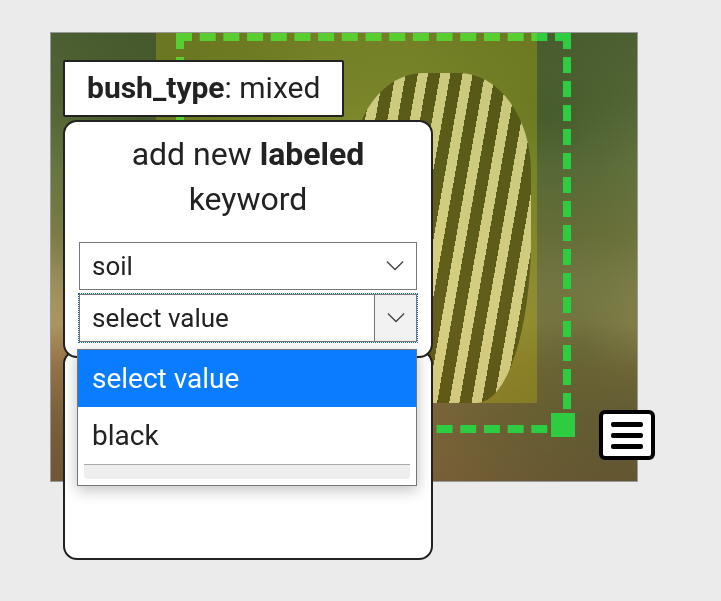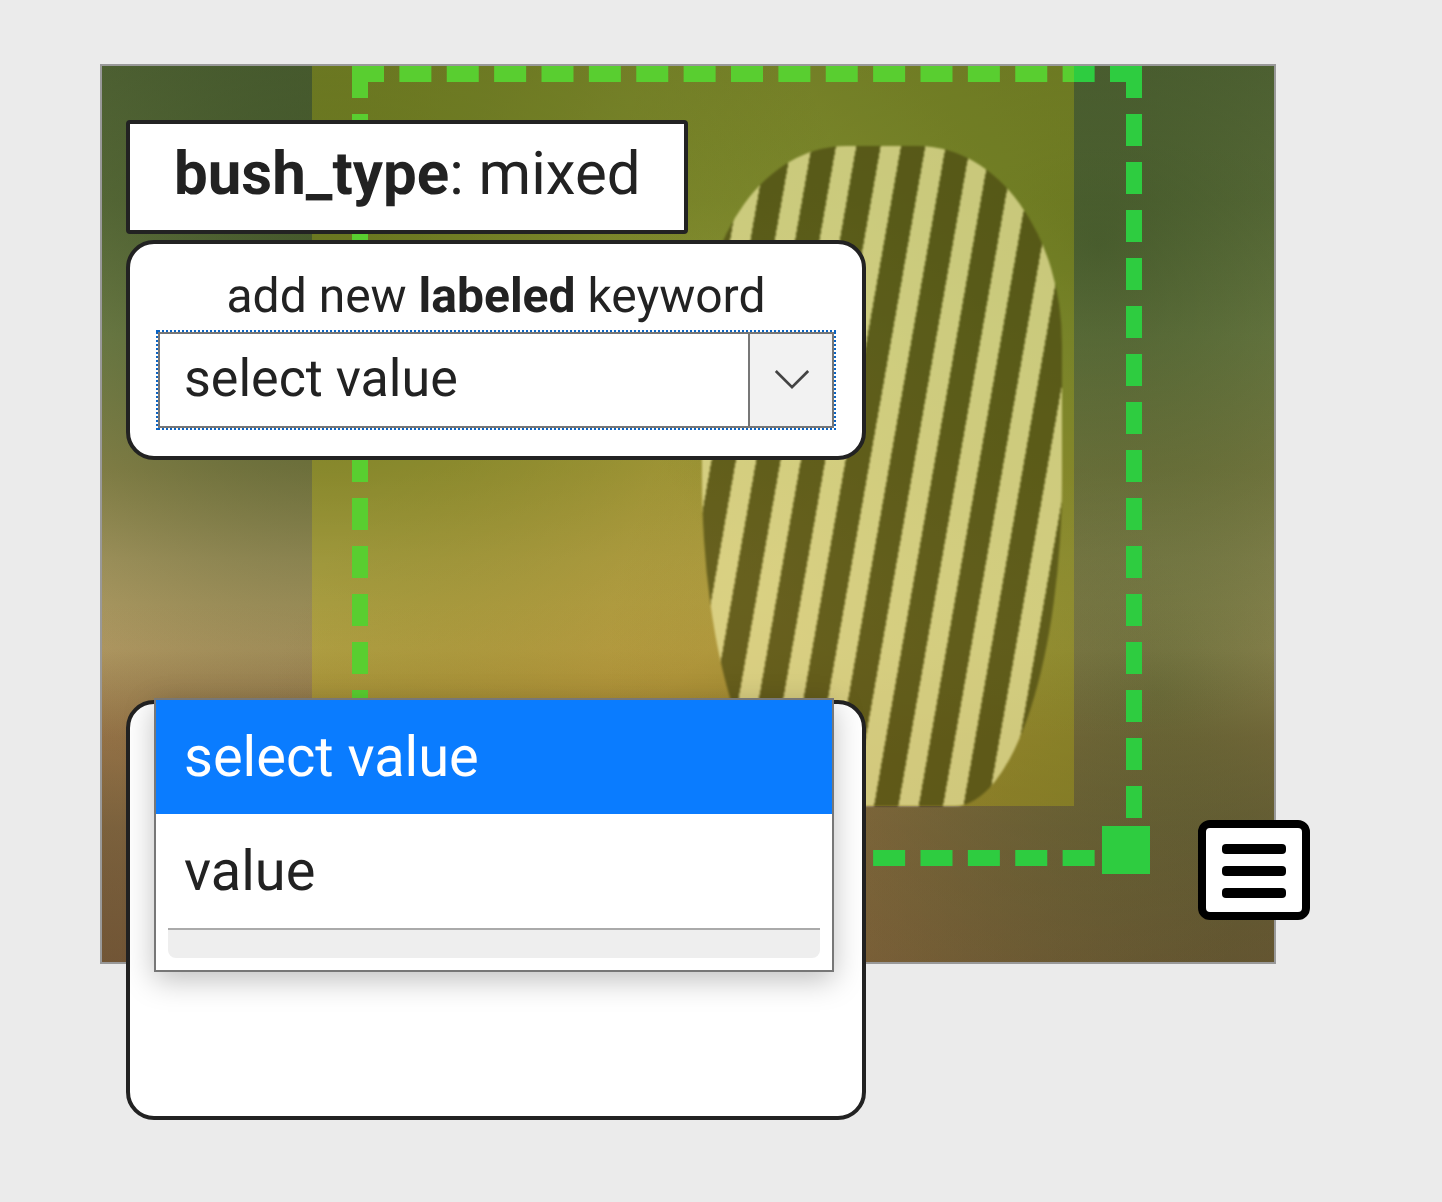--- a/index.html
+++ b/index.html
@@ -98,24 +98,24 @@
     left: 63px;
     top: 120px;
     width: 370px;
     background: #fff;
     border: 2px solid #222;
     border-radius: 14px;
     padding: 10px 14px 14px 14px;
   }
   .panel-title {
     text-align: center;
-    font-size: 24px;
+    font-size: 32px;
     color: #222;
     line-height: 1.4;
-    margin-bottom: 0;
+    margin-bottom: 20px;
   }
   .panel-title b { font-weight: 700; }
 
   .select {
     position: relative;
     width: 100%;
     height: 48px;
     border: 1px solid #777;
     background: #fff;
     font-size: 26px;
@@ -228,33 +228,41 @@
   <b>bush_type</b><span>: </span><span>mixed</span>
 </div>
 
 <div class="panel-shadow"></div>
 
 <div class="panel" style="z-index:10;">
   <div class="panel-title">
     <span>add new </span><b>labeled</b><span> keyword</span>
   </div>
 
+  <div class="select">
+    <span>soil</span>
+    <span class="chev">
+      <svg class="chev-svg" viewBox="0 0 20 12">
+          <path d="M1 1 L10 10 L19 1" fill="none" stroke="#444" stroke-width="1.5"></path>
+        </svg>
+    </span>
+  </div>
 
   <div class="select open">
     <span>select value</span>
     <span class="chev">
       <svg class="chev-svg" viewBox="0 0 20 12">
           <path d="M1 1 L10 10 L19 1" fill="none" stroke="#444" stroke-width="1.5"></path>
         </svg>
     </span>
   </div>
 </div>
 
 <div class="dropdown" style="z-index:20;">
   <div class="opt selected">select value</div>
-  <div class="opt">value</div>
+  <div class="opt">black</div>
 </div>
 
 <div class="hamburger">
   <span></span>
   <span></span>
   <span></span>
 </div>
 
 </body></html>

